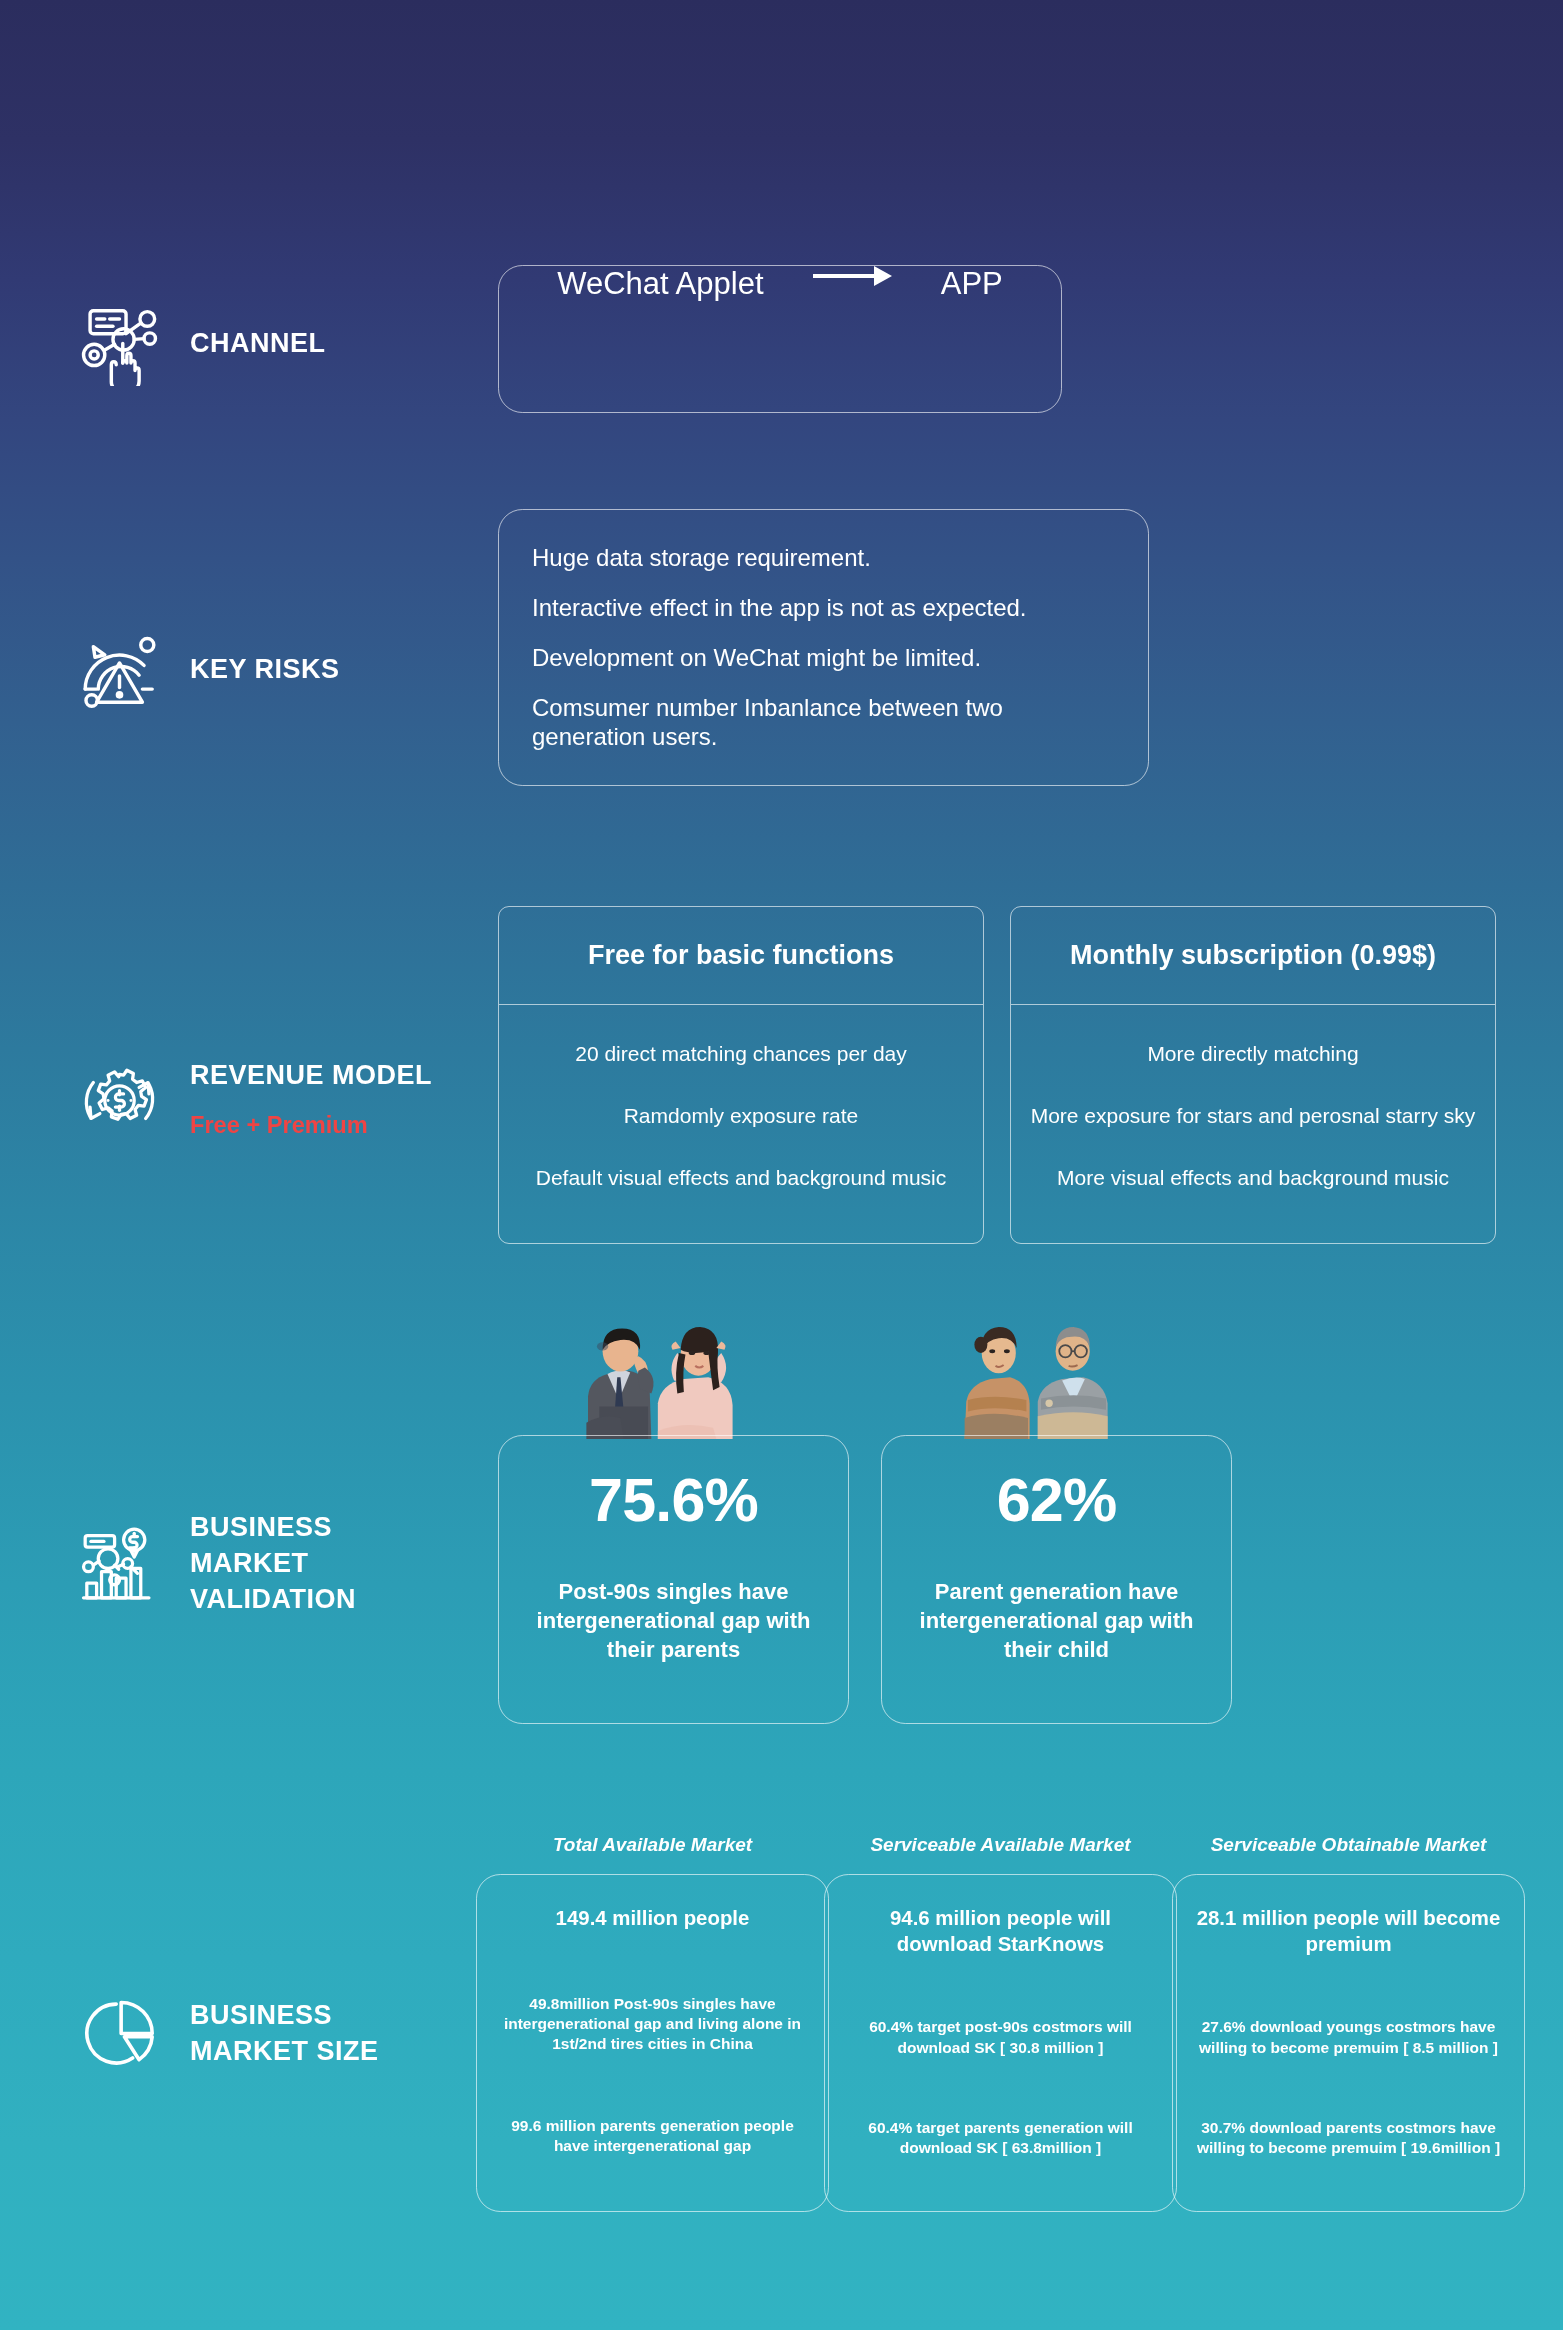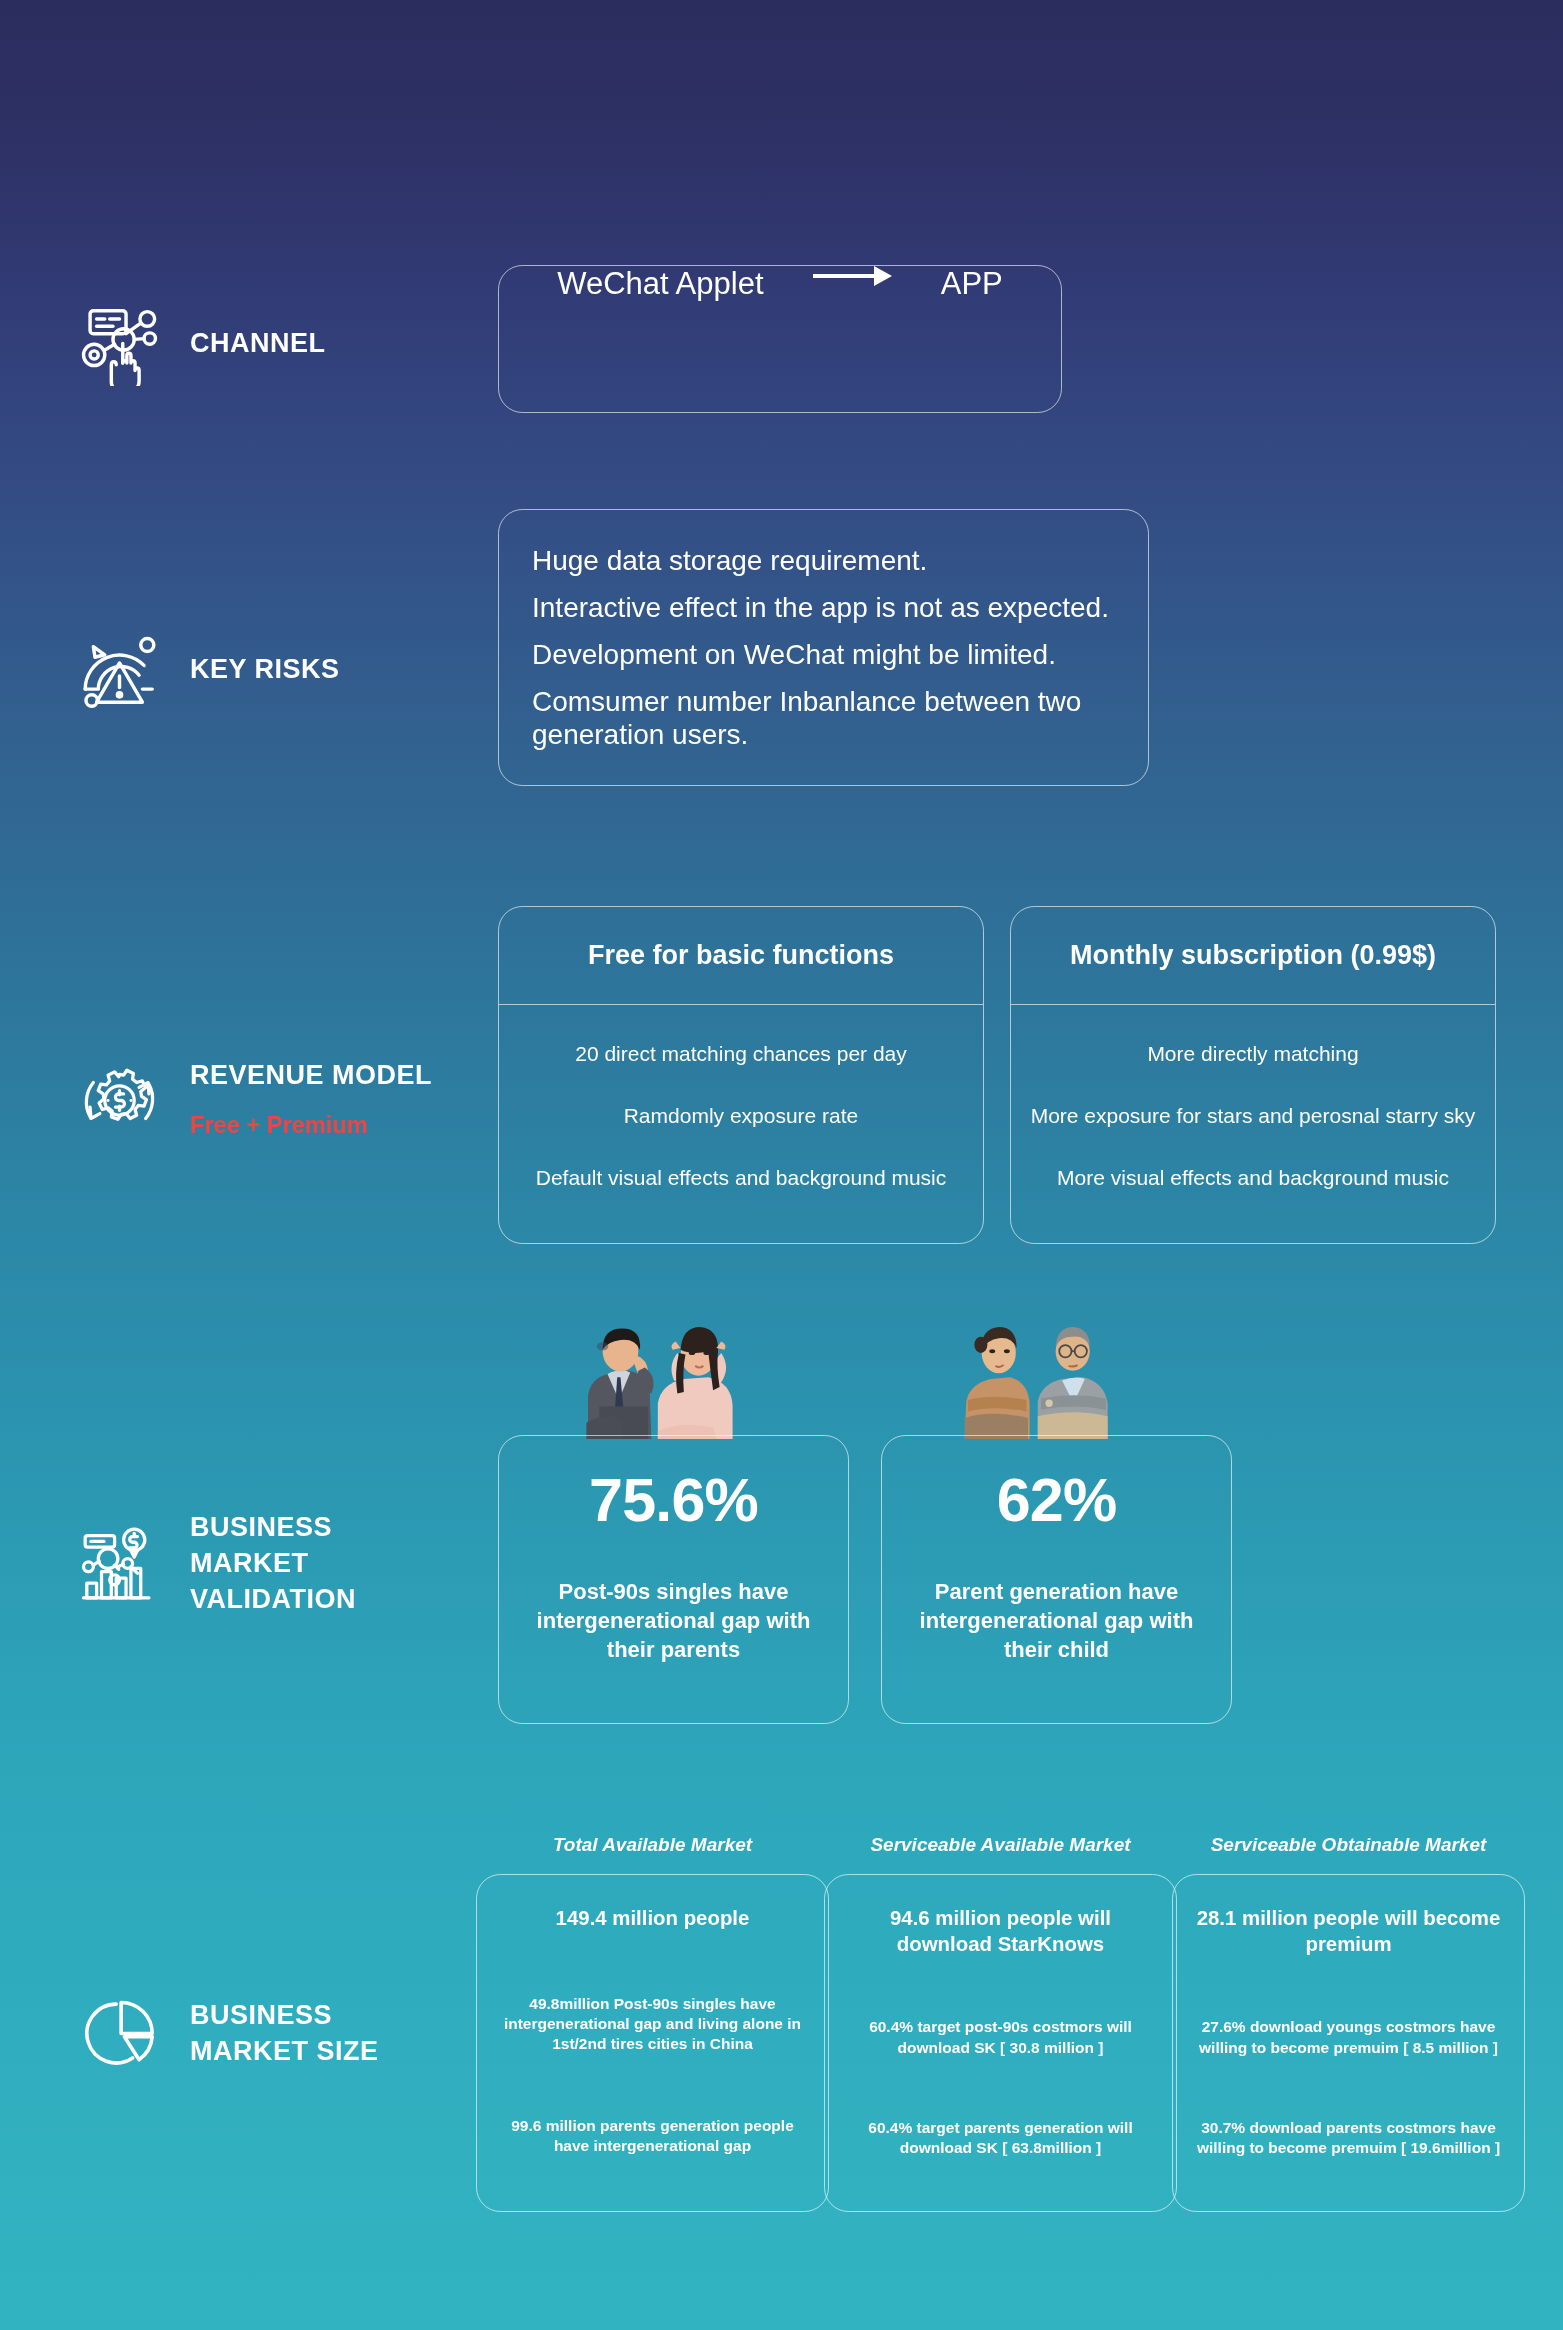--- a/index.html
+++ b/index.html
@@ -94,28 +94,28 @@
 
   
   #risks-row { left: 77px; top: 627px; }
   #risks-box {
     position: absolute;
     left: 498px; top: 509px;
     width: 651px; height: 277px;
     padding: 34px 33px 33px 33px;
     display: flex; flex-direction: column; justify-content: space-between;
   }
-  .risk-line { font-size: 28px; line-height: 1.2; }
+  .risk-line { font-size: 24px; line-height: 1.2; }
 
   
   #revenue-row { left: 77px; top: 1058px; }
   .rev-card {
     position: absolute;
     top: 906px;
-    width: 486px; height: 338px;
+    width: 486px; height: 338px; border-radius: 11px;
   }
   #rev-card-1 { left: 498px; }
   #rev-card-2 { left: 1010px; }
   .rev-head {
     height: 98px;
     display: flex; align-items: center; justify-content: center;
     border-bottom: 1.1px solid rgba(255,255,255,0.62);
     font-size: 27px; font-weight: bold;
     text-align: center; padding: 0 14.7px;
   }

